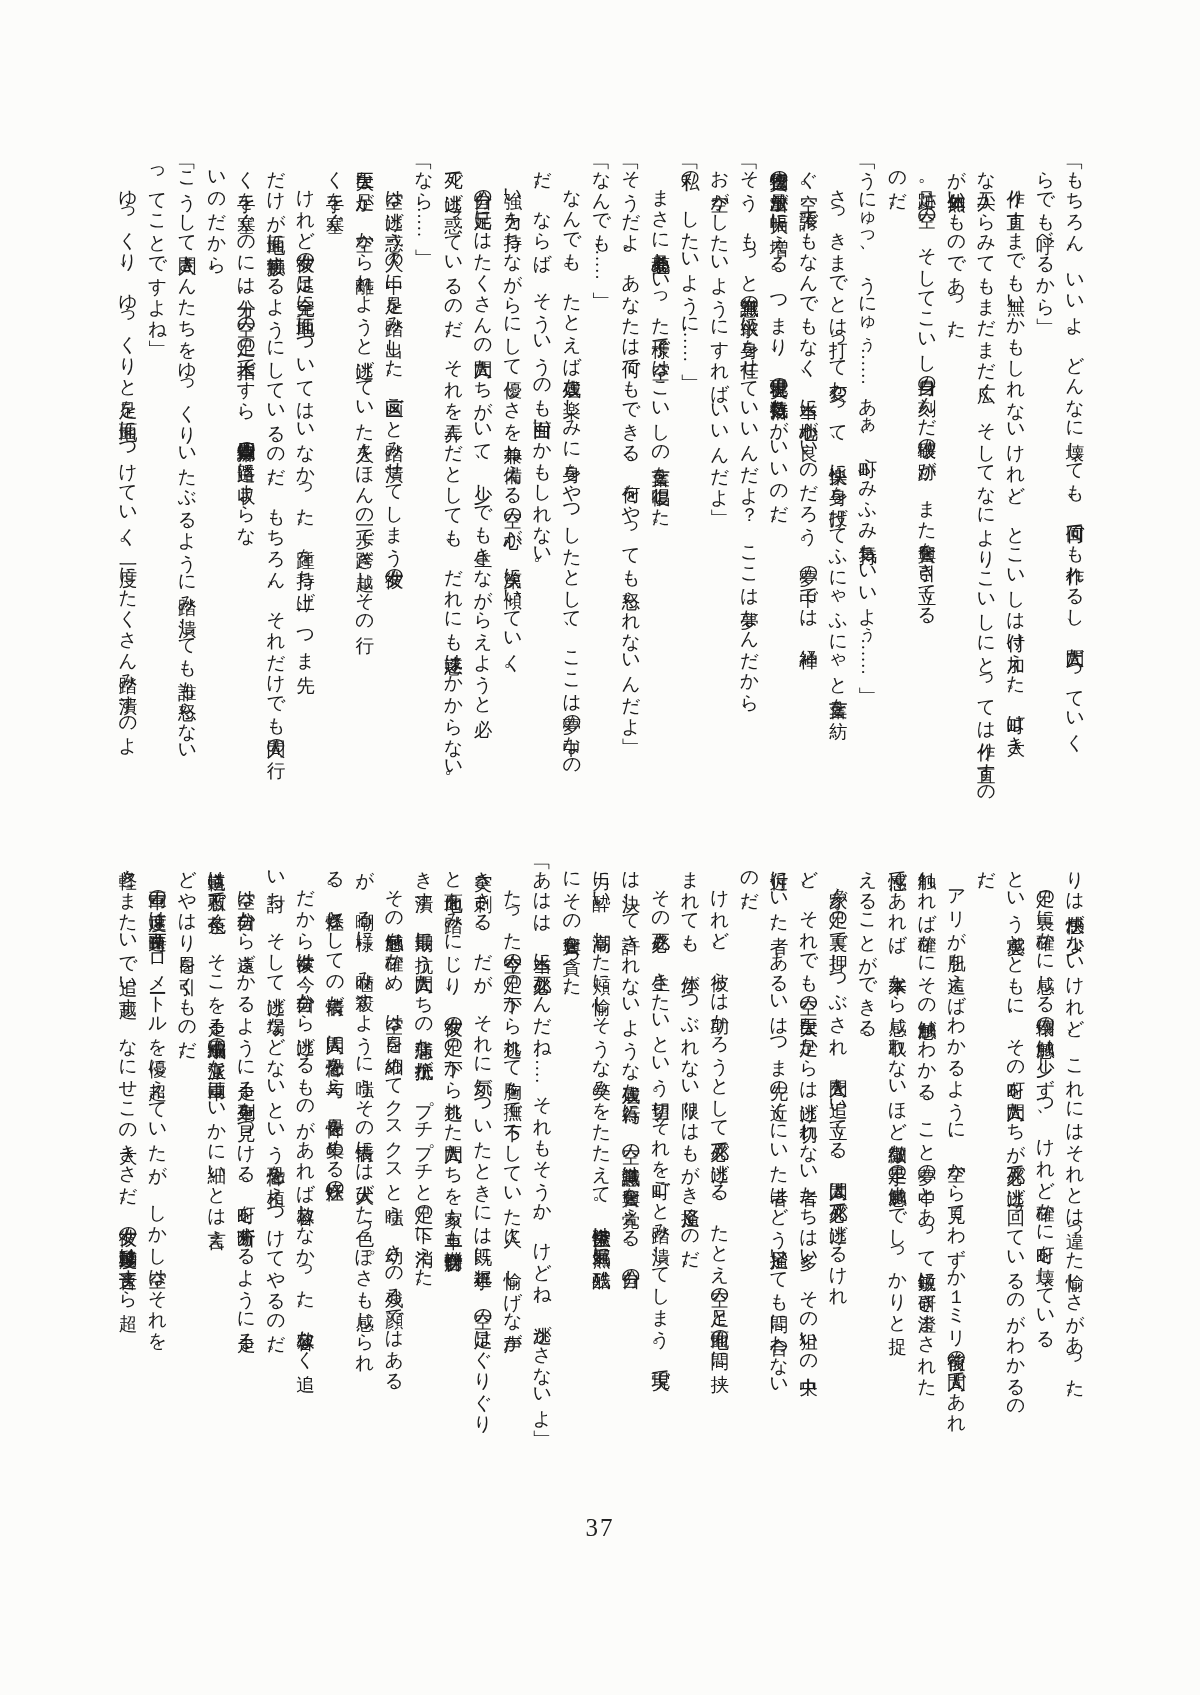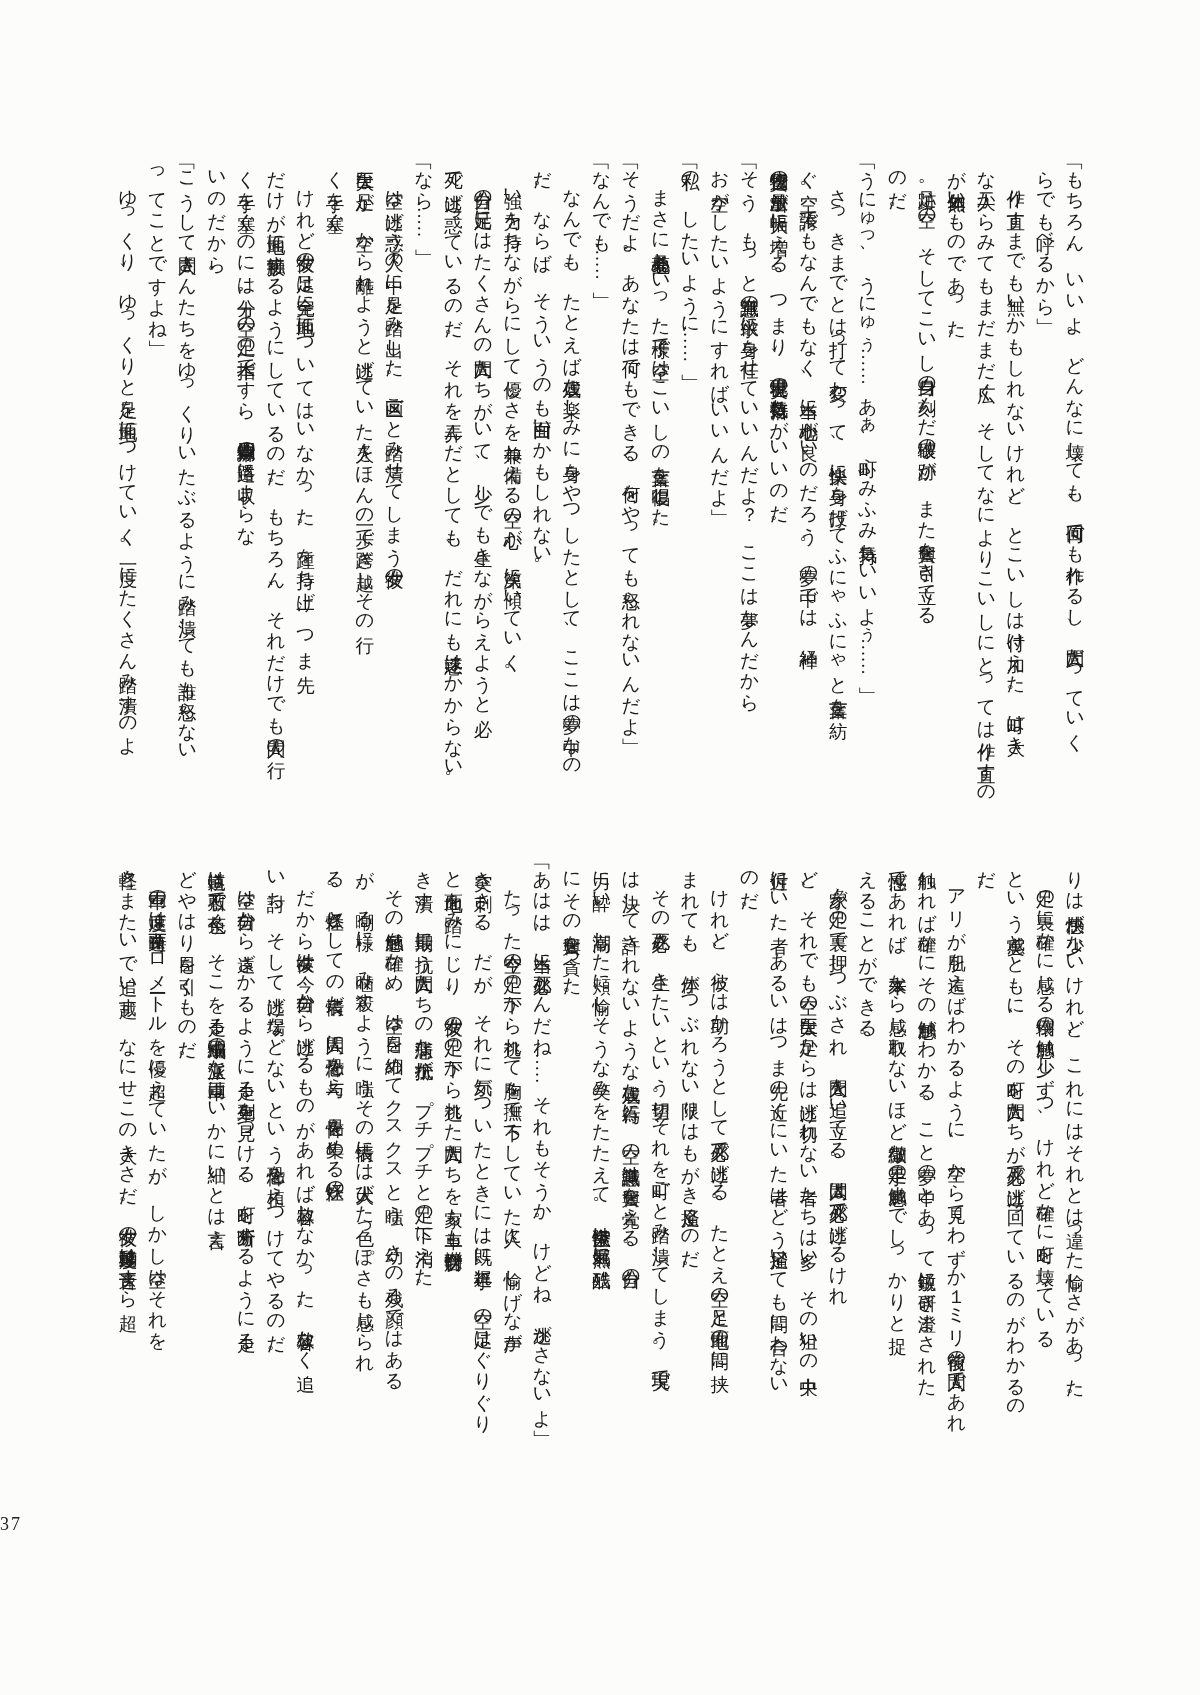--- a/index.html
+++ b/index.html
@@ -38,22 +38,22 @@
   }
   #dan-bottom {
     top: 858px;
     height: 660px;
   }
   .pagenum {
     position: absolute;
     top: 1514px;
     left: 0;
     width: 100%;
-    text-align: left;
-    font-size: 18px;
+    text-align: center;
+    font-size: 25px;
     letter-spacing: 2px;
     color: #222222;
   }
 </style>
 </head>
 <body>
 
 <div class="page">
   <div id="dan-top" class="dan">
       <p class="tline">「もちろん、いいよ。どんなに壊しても、何回でも作れるし、人間だっていく</p>

